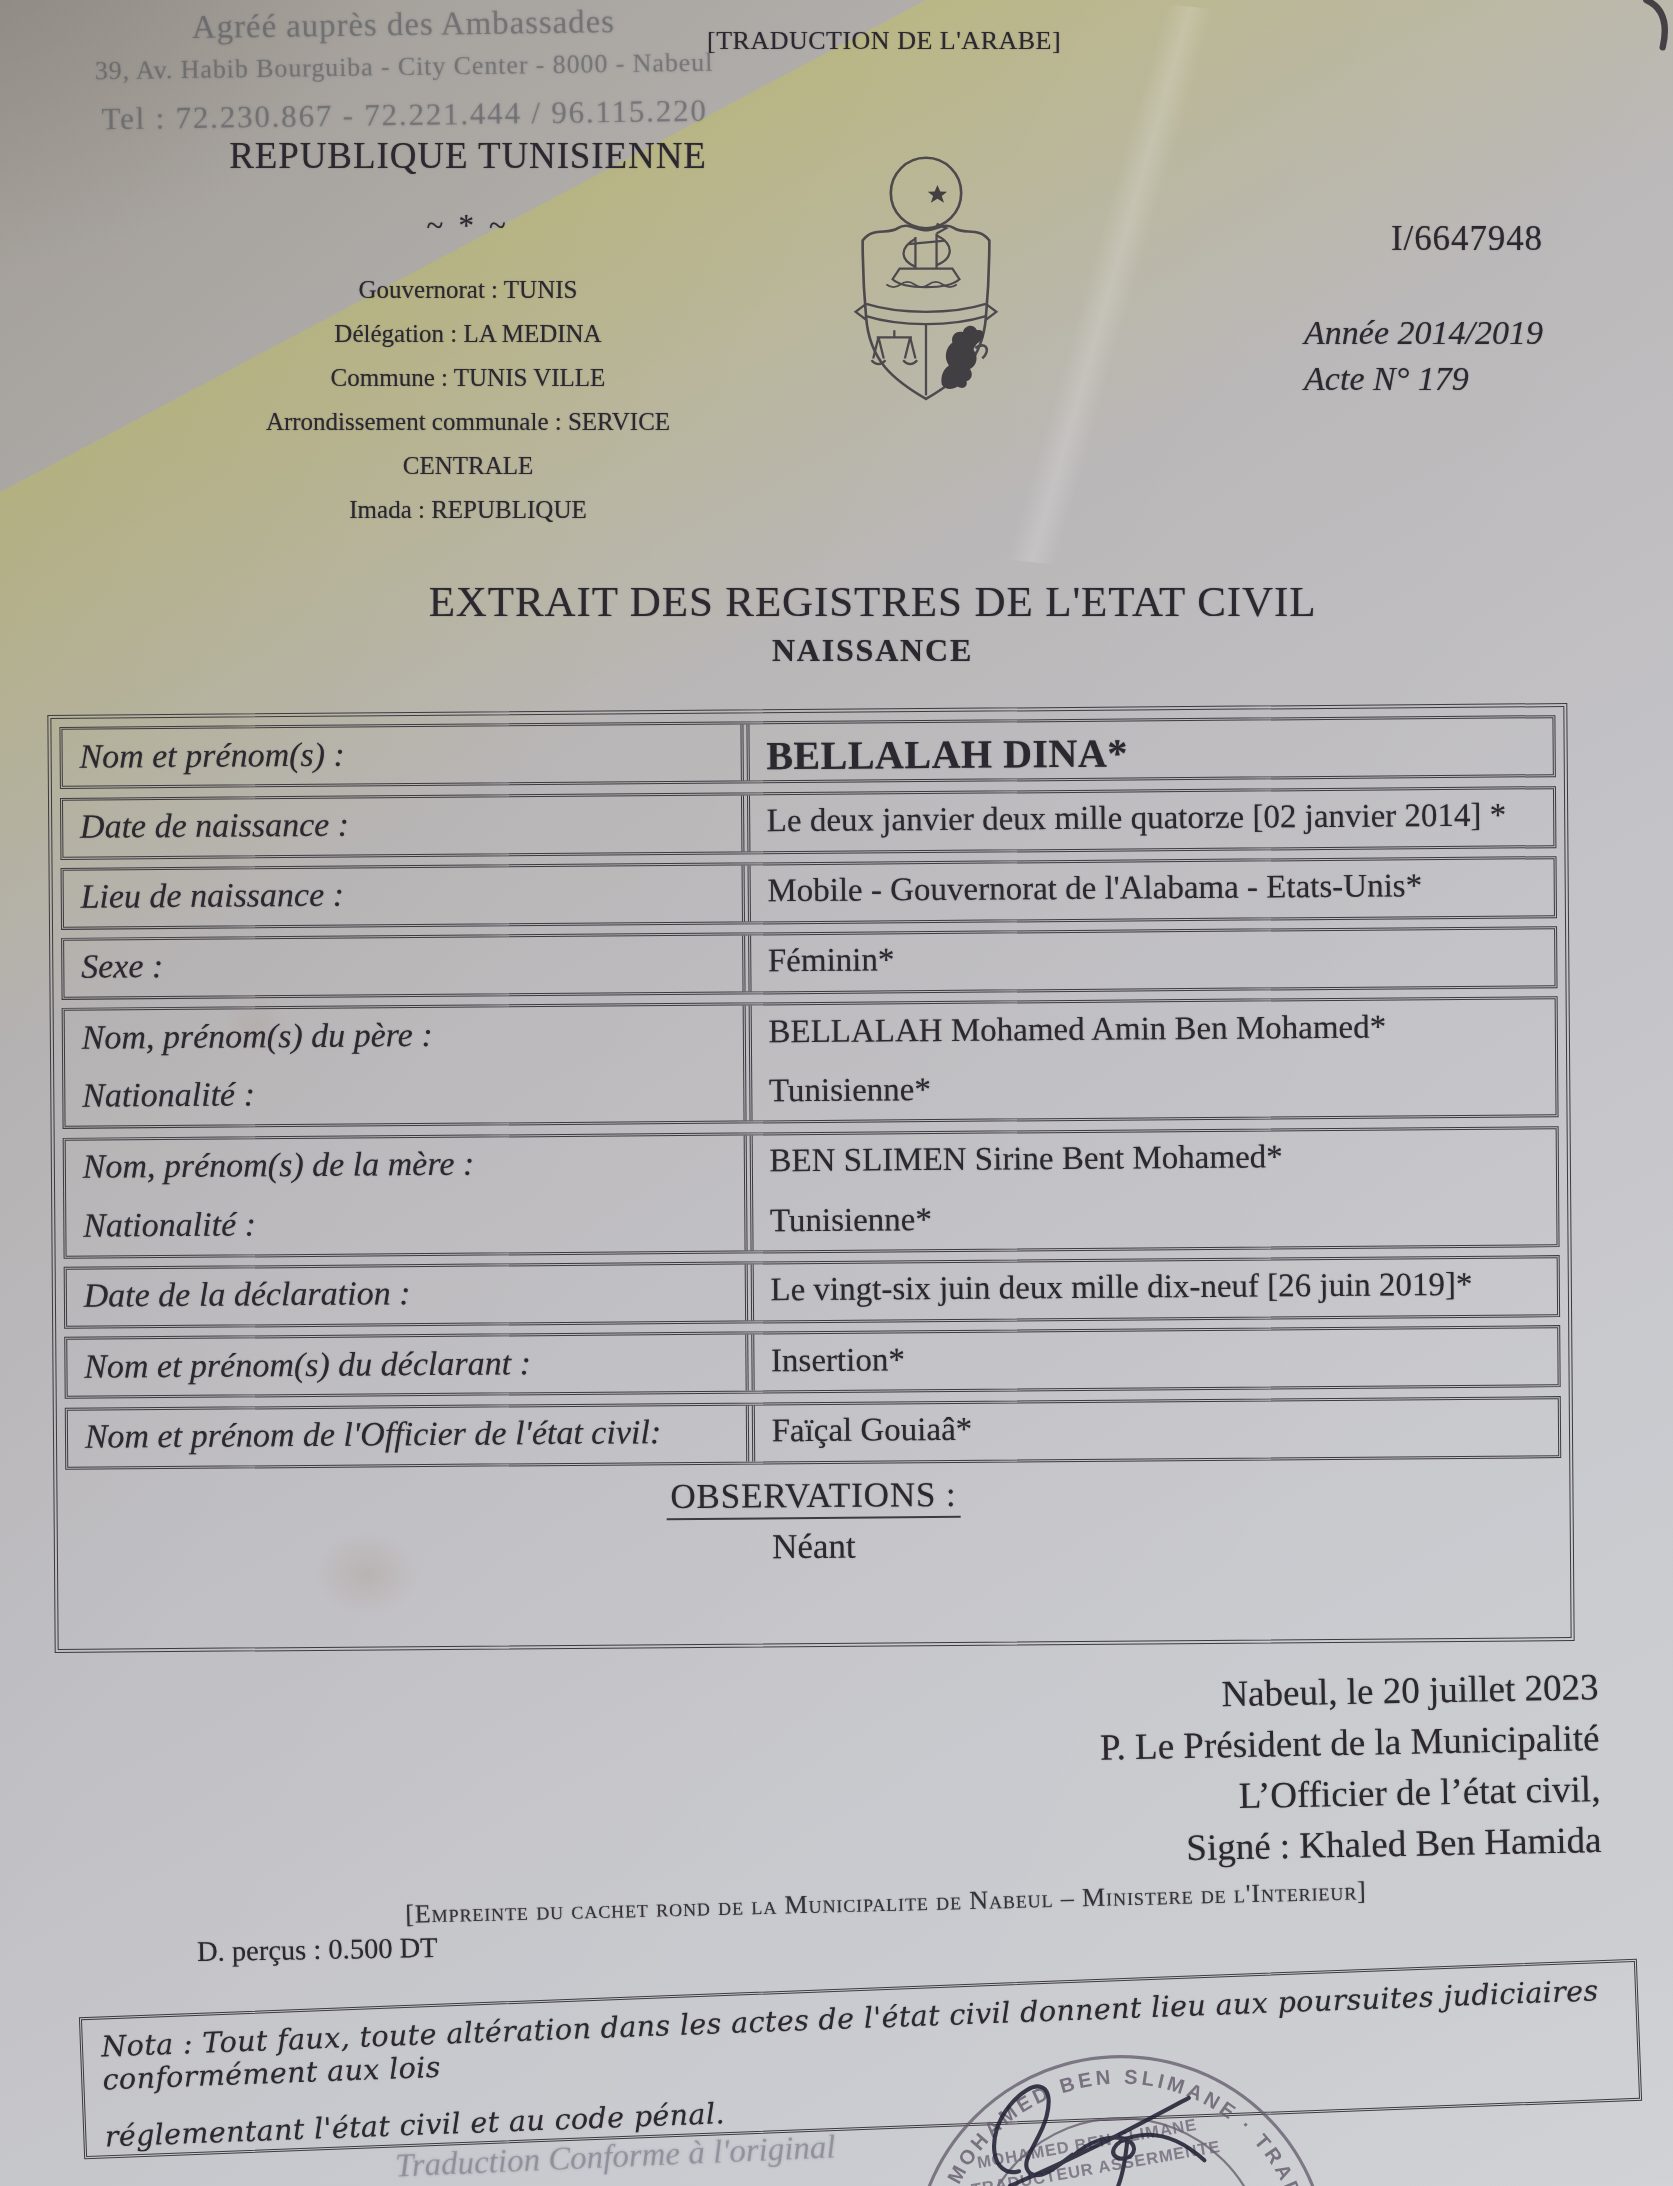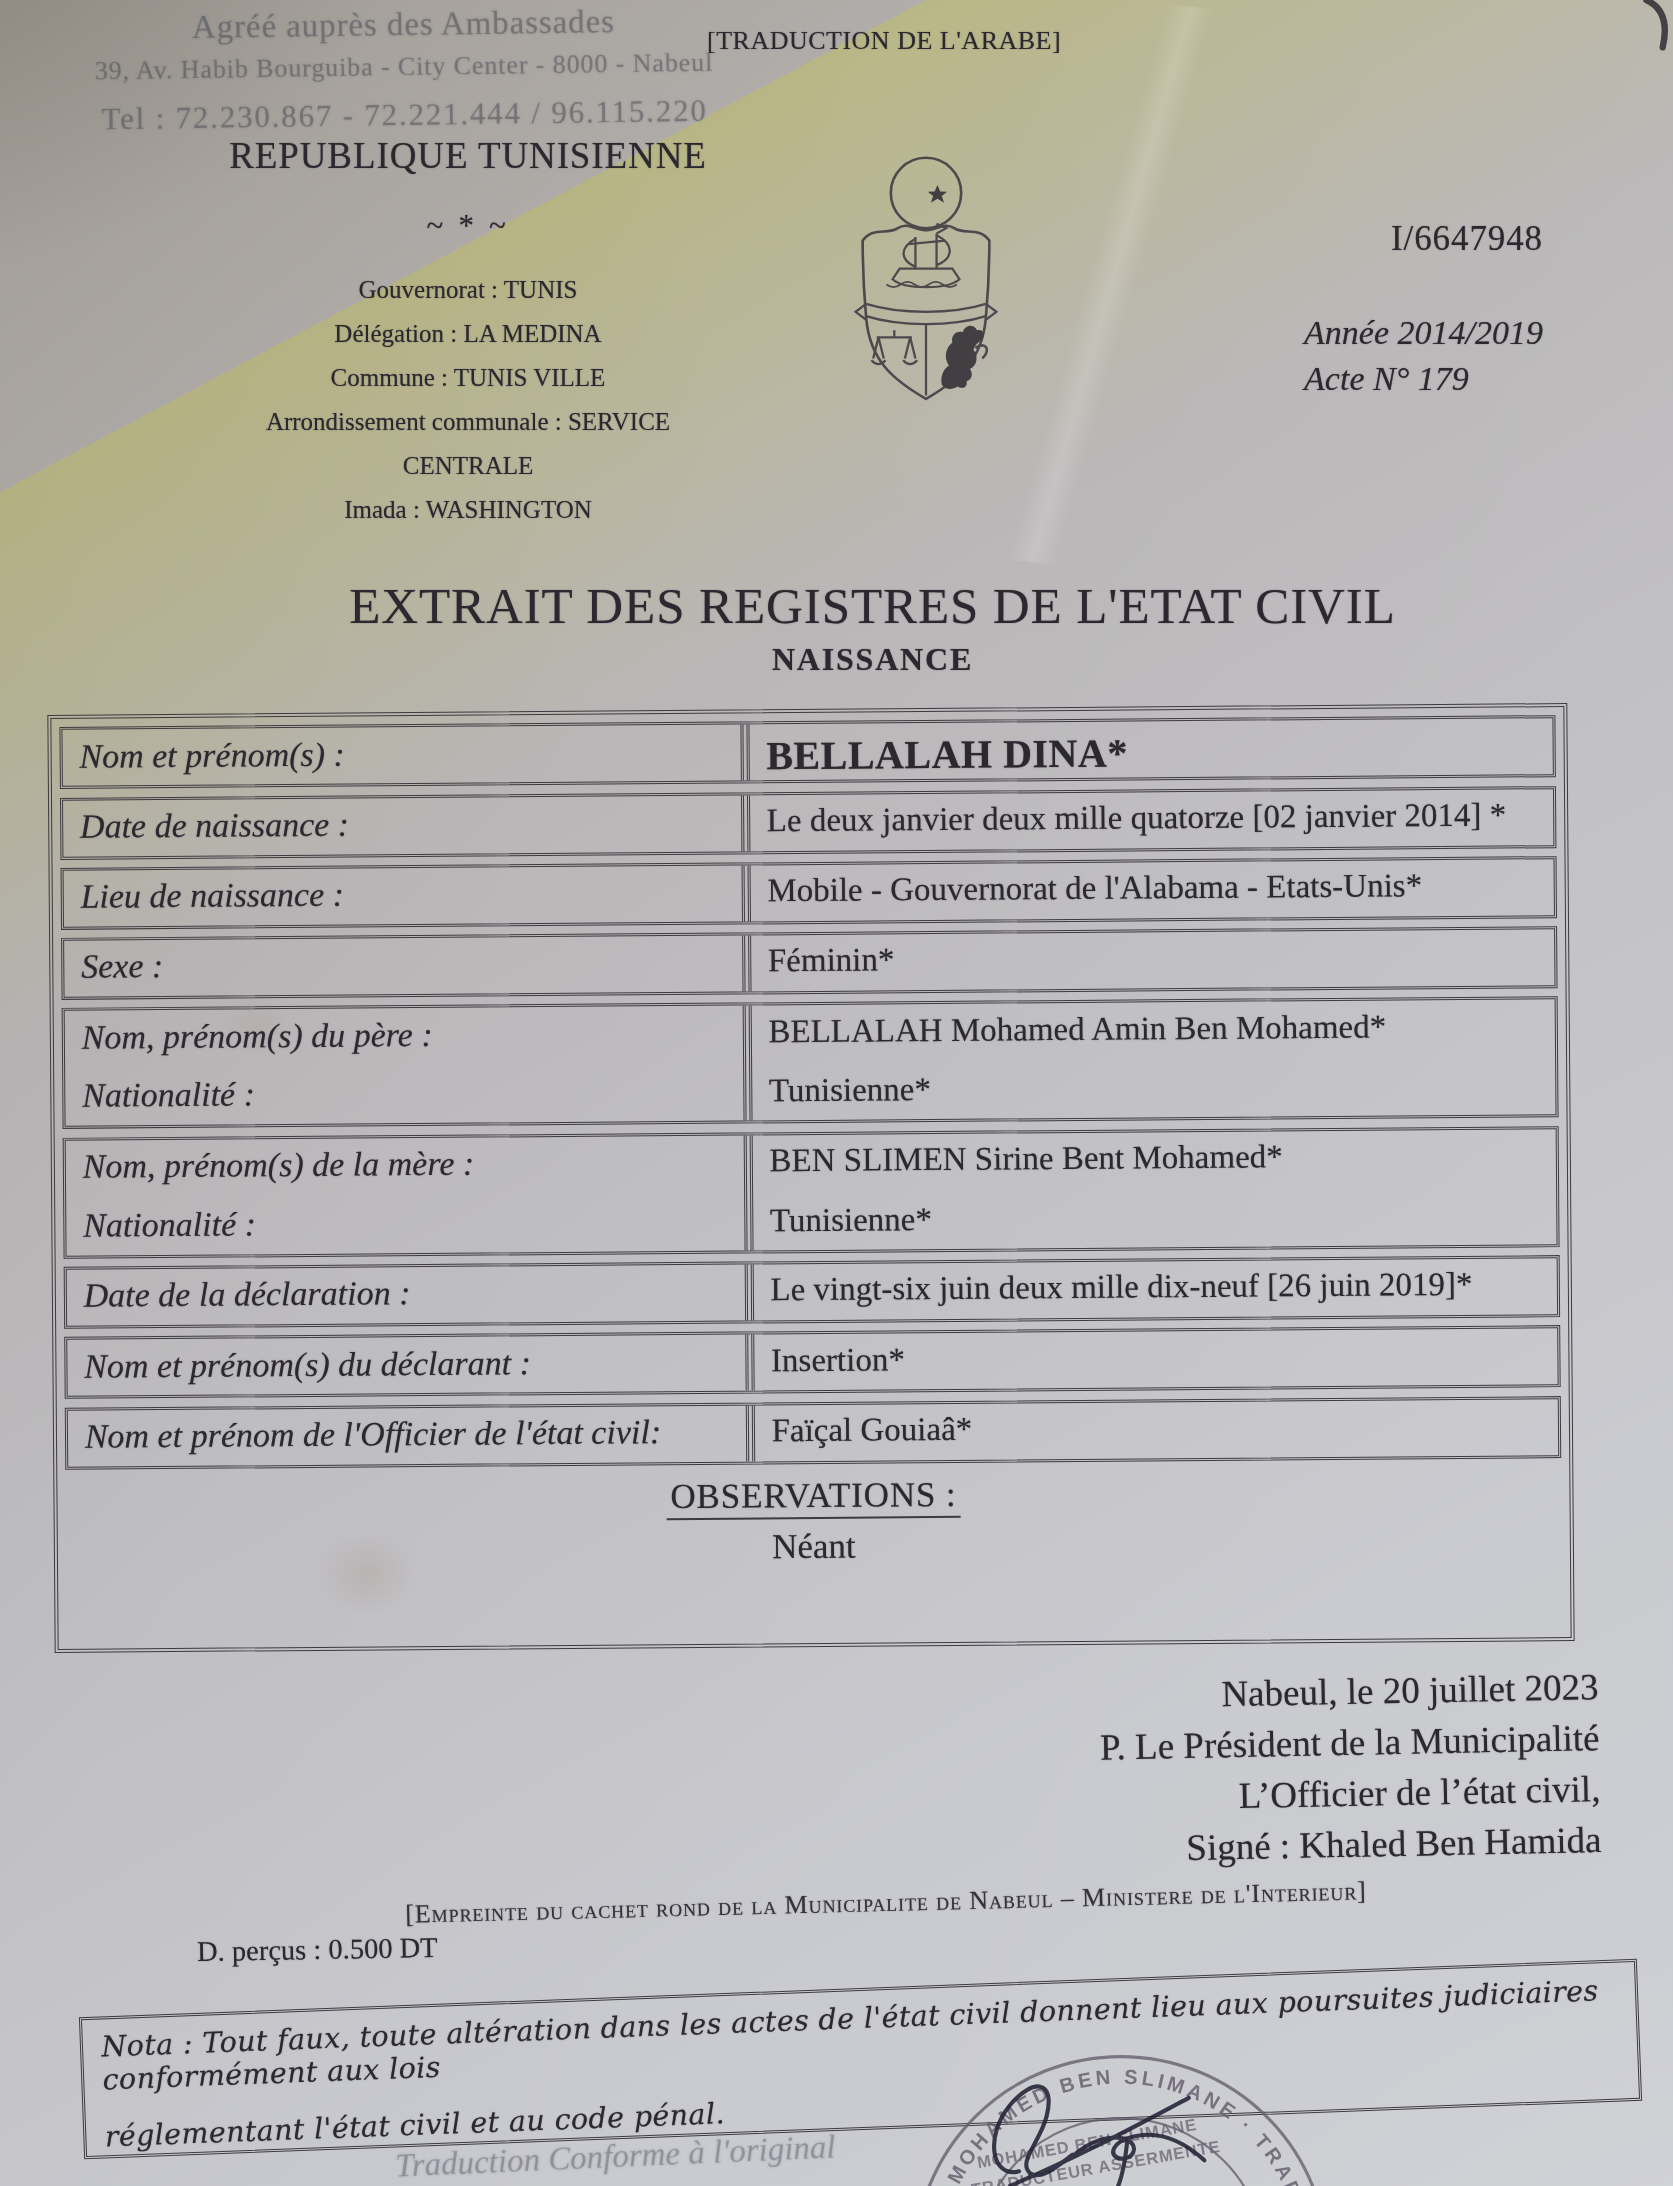--- a/index.html
+++ b/index.html
@@ -32,21 +32,21 @@
 
   .hdr-left { left:64px; top:134px; width:808px; text-align:center; }
   .republic { font-size:37px; letter-spacing:0.9px; }
   .hdr-sep  { font-size:31px; margin-top:31px; letter-spacing:3.7px; }
   .hdr-lines { margin-top:24px; font-size:25px; line-height:44px; }
 
   .ref-num  { right:130px; top:219px; font-size:35px; letter-spacing:0.9px; }
   .annee-blk { right:130px; top:310px; text-align:left; font-style:italic; font-size:34px; line-height:46px; }
 
   .doc-title { left:239px; top:577px; width:1267px; text-align:center; }
-  .title1 { font-size:51px; letter-spacing:0.9px; }
+  .title1 { font-size:43px; letter-spacing:0.9px; }
   .title2 { font-size:32px; font-weight:bold; letter-spacing:1.8px; margin-top:5.5px; }
 
   
   .civil-table { left:51px; top:709px; width:1520px; border:4.6px double #3d3a40; padding:8.3px;
     transform:rotate(-.45deg); }
   .trow { display:flex; border:3.7px double #3d3a40; margin-bottom:8.3px; }
   .trow.single { height:62px; }
   .trow.double { height:121px; }
   .tcell { padding:7.3px 13px 5.5px 16.5px; font-size:33px; }
   .tlabel { width:681px; flex:none; font-style:italic; font-size:34px; border-right:3.7px double #3d3a40; }
@@ -101,21 +101,21 @@
 
   <div class="abs hdr-left soft">
     <div class="republic">REPUBLIQUE TUNISIENNE</div>
     <div class="hdr-sep">~ * ~</div>
     <div class="hdr-lines">
       <div>Gouvernorat : TUNIS</div>
       <div>Délégation : LA MEDINA</div>
       <div>Commune : TUNIS VILLE</div>
       <div>Arrondissement communale : SERVICE</div>
       <div>CENTRALE</div>
-      <div>Imada : WASHINGTON</div>
+      <div>Imada : REPUBLIQUE</div>
     </div>
   </div>
 
   <svg class="abs" style="left:838px;top:145px;" width="176" height="272" viewBox="0 0 200 300" stroke="#3f3b42" fill="none" stroke-width="2.6" opacity=".88">
     <circle cx="100" cy="50" r="40" stroke-width="3"></circle>
     <path d="M100,24 a26,26 0 1 0 0,52 a21,21 0 1 1 0,-52 Z" fill="#322f36" stroke="none"></path>
     <polygon points="113,41 116.2,48.4 124,48.6 117.9,53.4 120.5,61 113,56.4 105.5,61 108.1,53.4 102,48.6 109.8,48.4" fill="#322f36" stroke="none"></polygon>
     <path d="M28,104 C40,88 56,98 68,90 C80,82 90,94 100,92 C110,94 120,82 132,90 C144,98 160,88 172,104 C172,140 170,170 168,192 C164,240 138,262 100,284 C62,262 36,240 32,192 C30,170 28,140 28,104 Z" stroke-width="3"></path>
 
     <path d="M62,148 C75,160 125,160 138,148 L130,136 L70,136 Z"></path>

